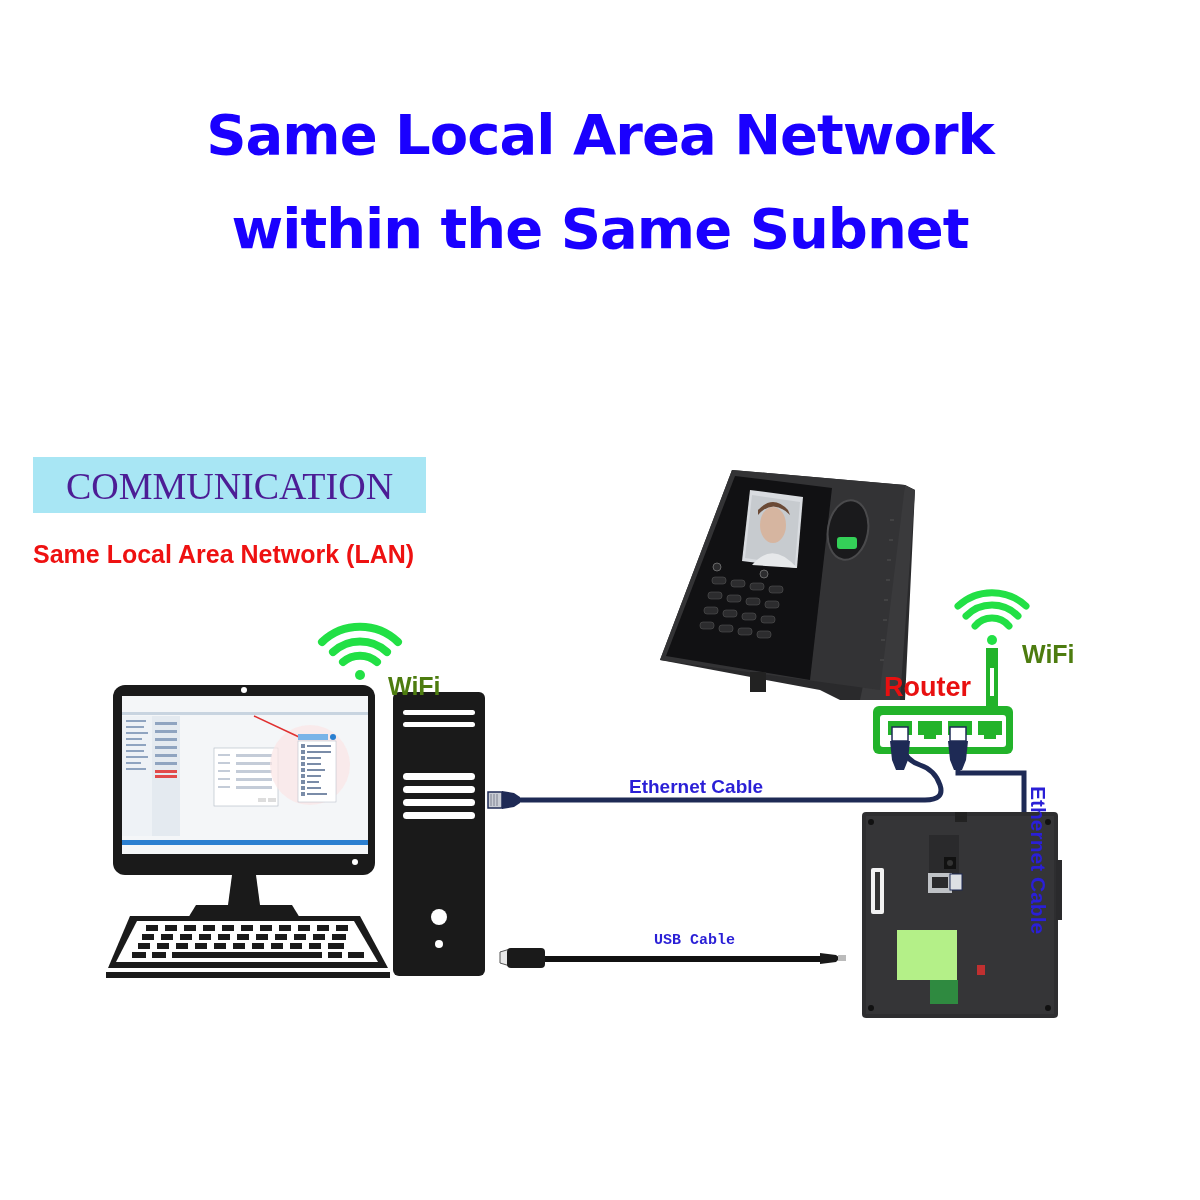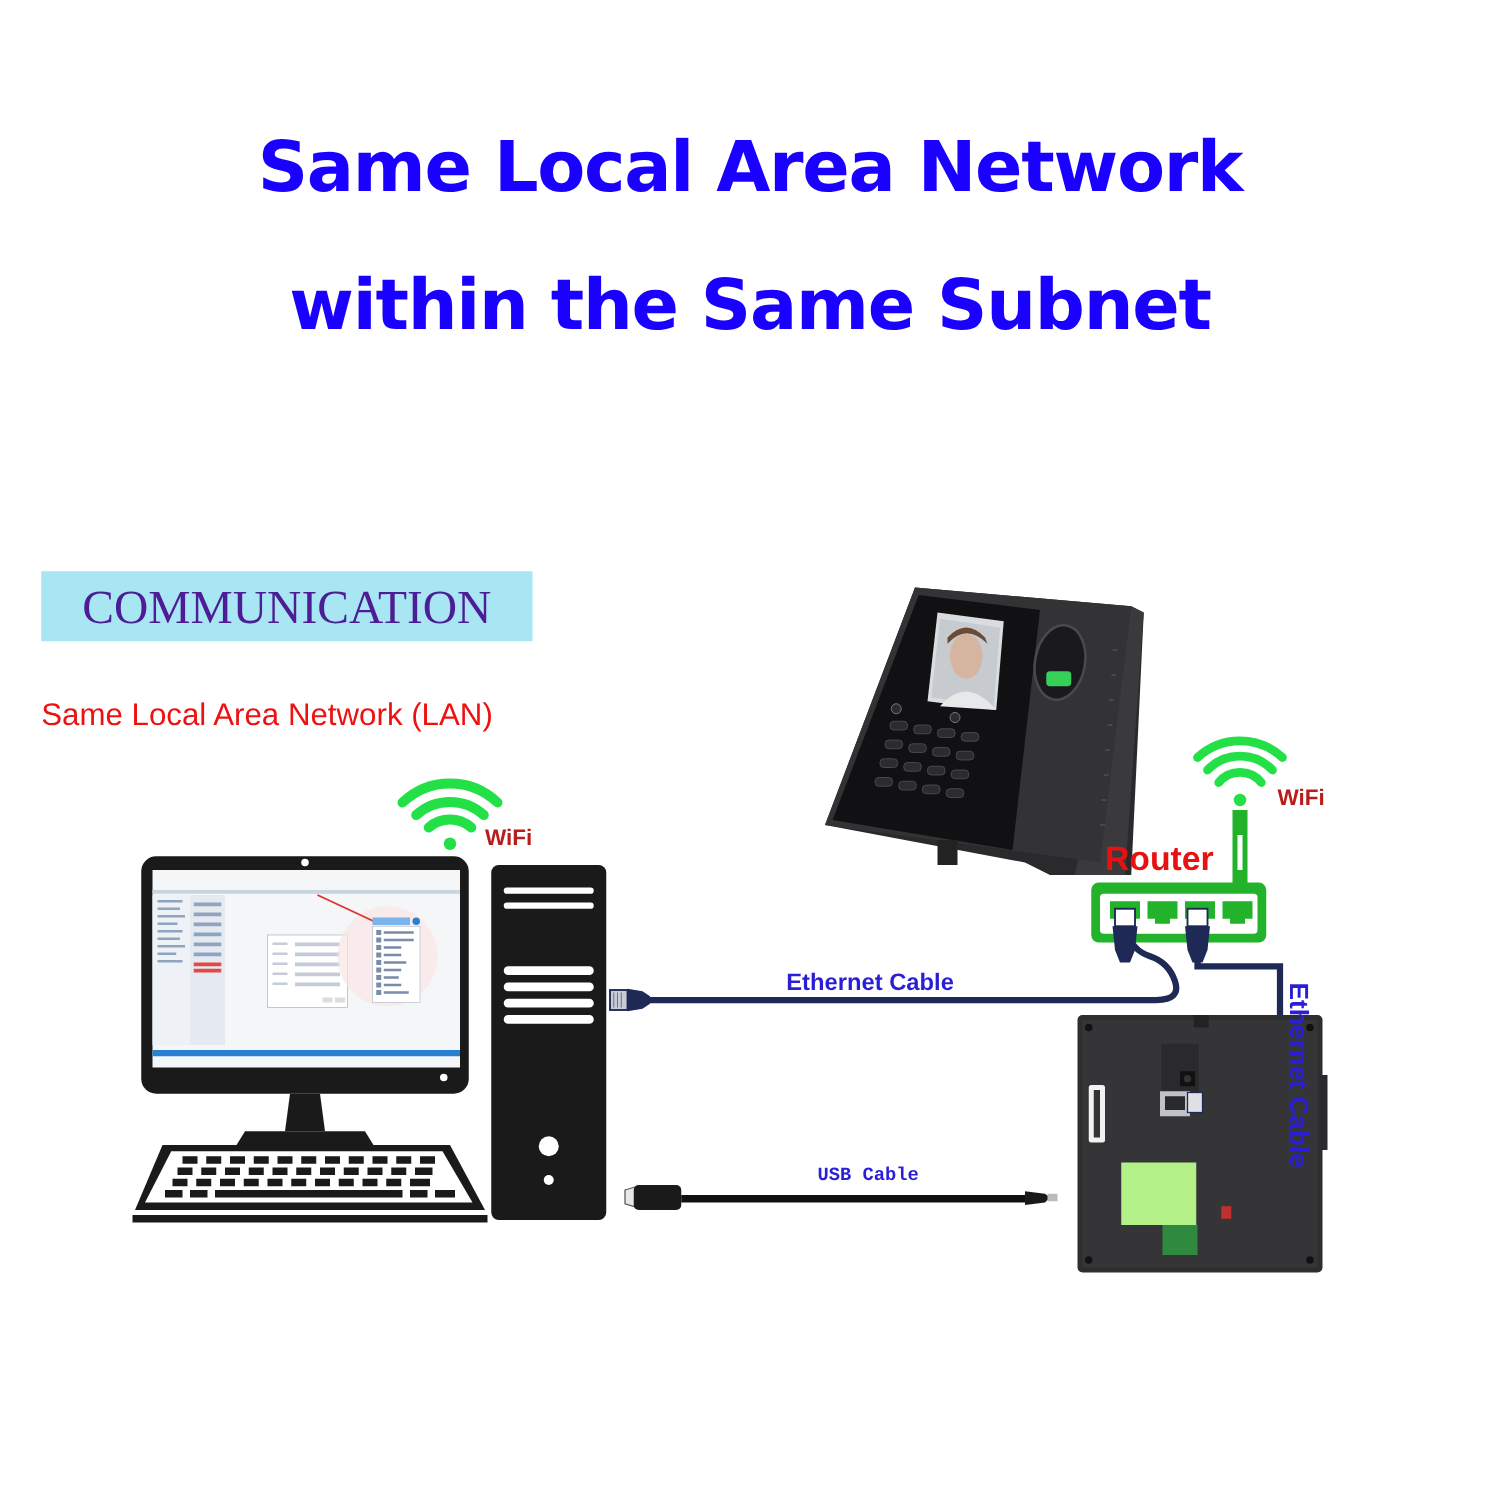--- a/index.html
+++ b/index.html
@@ -1,30 +1,30 @@
 <!DOCTYPE html>
 <html><head>
   <meta charset="utf-8">
   <style>
     html, body { margin: 0; padding: 0; }
     body { width: 1200px; height: 1200px; background: #ffffff; position: relative; overflow: hidden; font-family: "DejaVu Sans", sans-serif; }
     .abs { position: absolute; }
     .title { left: 0; width: 1200px; text-align: center; color: #1a00ff; font-family: "DejaVu Sans", sans-serif; font-weight: bold; font-size: 56px; letter-spacing: -1px; }
     .comm-box { left: 33px; top: 457px; width: 393px; height: 56px; background: #a8e6f4; }
     .comm-text { left: 33px; top: 457px; width: 393px; height: 56px; line-height: 58px; text-align: center; font-family: "Liberation Serif", serif; font-size: 38px; color: #4c1d95; letter-spacing: 0px; }
-    .lan-text { left: 33px; top: 558px; font-family: "Liberation Sans", sans-serif; font-weight: normal; font-size: 25px; color: #ee1111; }
+    .lan-text { left: 33px; top: 540px; font-family: "Liberation Sans", sans-serif; font-weight: bold; font-size: 25px; color: #ee1111; }
     .blue-label { font-family: "Liberation Sans", sans-serif; font-weight: bold; color: #2a1fd6; }
-    .wifi-label { font-size: 18px; color: #b91c1c; }
+    .wifi-label { font-size: 25px; color: #4d7c0f; margin-top: 12px; }
     .router-label { font-family: "Liberation Sans", sans-serif; font-weight: bold; font-size: 27px; color: #e81010; }
   </style>
 </head>
 <body>
 
 <div class="abs title" style="top:102px;">Same Local Area Network</div>
-<div class="abs title" style="top:212px;">within the Same Subnet</div>
+<div class="abs title" style="top:196px;">within the Same Subnet</div>
 
 <div class="abs comm-box"></div>
 <div class="abs comm-text">COMMUNICATION</div>
 <div class="abs lan-text">Same Local Area Network (LAN)</div>
 
 <svg class="abs" style="left:0;top:0;" width="1200" height="1200" viewBox="0 0 1200 1200">
 
   <g fill="none" stroke="#22e045" stroke-linecap="round">
     <path d="M333 652 A40 40 0 0 1 387 652" stroke-width="8"></path>
     <path d="M343 662 A26 26 0 0 1 377 662" stroke-width="8"></path>

